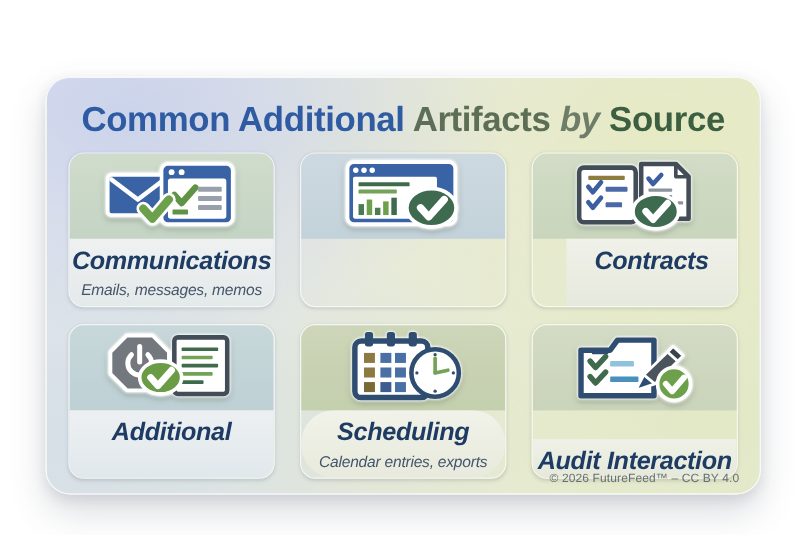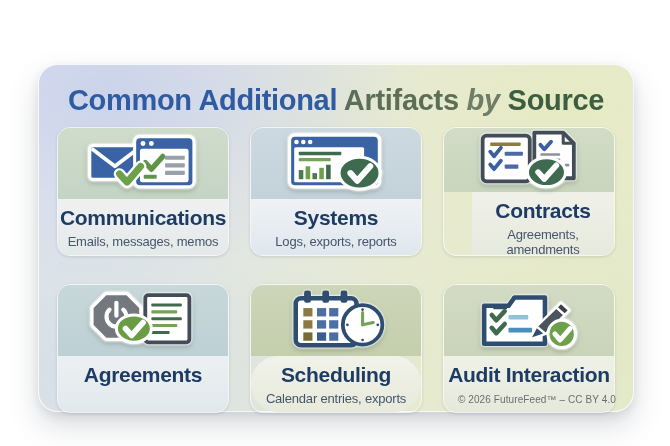--- a/index.html
+++ b/index.html
@@ -21,39 +21,39 @@
   }
 
   .title { text-align:center; height:44px; line-height:44px; font-size:29px;
     font-weight:bold; letter-spacing:-0.3px; white-space:nowrap; }
   .t-blue  { color:#2f5ba3; }
   .t-olive { color:#5c6e55; }
   .t-by    { color:#6e7c68; font-style:italic; font-weight:600; }
   .t-green { color:#3c5e41; }
 
   .grid { margin-top:5px; display:grid; grid-template-columns:repeat(3,1fr);
-    gap:28px 21px; }
+    gap:14px 21px;font-style:italic; }
   .tile { height:129px; border-radius:13px; overflow:hidden;
     display:flex; flex-direction:column;
     border:1px solid rgba(255,255,255,0.65);
     box-shadow:0 1px 3px rgba(70,80,90,0.18); }
   .icon-zone { height:71px; display:flex; align-items:center; justify-content:center; }
   .z1 { background:linear-gradient(180deg,#d0dccb,#c4d4c4); }
   .z2 { background:linear-gradient(180deg,#cdd9e0,#c3d2da); }
   .z3 { background:linear-gradient(180deg,#d2dcc6,#c9d5bd); }
   .z4 { background:linear-gradient(180deg,#c8d8da,#bdd0d4); }
   .z5 { background:linear-gradient(180deg,#cdd6b8,#c4cfae); }
   .z6 { background:linear-gradient(180deg,#d3dbc4,#cad4ba); }
   .text-zone { flex:1; text-align:center; padding-top:7px; }
   .x1 { background:linear-gradient(180deg,#eff1f1,#e4e9ea); }
   .x2 { background:linear-gradient(180deg,#eff2f5,#dfe7ee); }
   .x3 { background:linear-gradient(180deg,#f0f1e9,#e6e9dd);margin-left:28px; }
   .x4 { background:linear-gradient(180deg,#edf0f2,#e1e8ec); }
   .x5 { background:linear-gradient(180deg,#f1f2e9,#e7eadc);border-radius:27px; }
-  .x6 { background:linear-gradient(180deg,#eff1e8,#e5e9da); }
+  .x6 { background:linear-gradient(180deg,#eff1e8,#e5e9da);margin-top:24px; }
   .tile-label { font-size:21px; font-weight:bold; color:#1e3c63; letter-spacing:-0.3px; }
   .tile-sub   { font-size:13px; color:#45566b; margin-top:4px; letter-spacing:-0.2px; }
 
   .icon-zone svg { height:64px; width:114px;
     filter: drop-shadow(0 0 1.3px rgba(255,255,255,0.95))
             drop-shadow(0 0 1.3px rgba(255,255,255,0.9))
             drop-shadow(0 2px 2px rgba(45,65,45,0.28)); }
 
   .footer { position:absolute; right:17px; bottom:6px; font-size:10px;
     color:#667072; letter-spacing:0.1px;text-align:center; }
@@ -120,24 +120,20 @@
                 <rect x="53" y="47" width="6" height="15" fill="#6da04b"></rect>
                 <rect x="62" y="43" width="6" height="19" fill="#3f6b4c"></rect>
               </g>
             </g>
             <g>
               <ellipse cx="106" cy="54" rx="27" ry="21" fill="#3e6b50" stroke="#ffffff" stroke-width="4"></ellipse>
               <path d="M94 54 l9 10 l17 -19" fill="none" stroke="#ffffff" stroke-width="8" stroke-linecap="round" stroke-linejoin="round"></path>
             </g>
           </svg>
         </div>
-        <div class="text-zone x2">
-          <div class="tile-label">Systems</div>
-          <div class="tile-sub">Logs, exports, reports</div>
-        </div>
       </div>
 
       <div class="tile">
         <div class="icon-zone z3">
           <svg viewBox="0 0 150 84">
             <g>
               <path d="M82 6 h38 l14 14 v46 h-52 z" fill="#ffffff" stroke="#434d57" stroke-width="5" stroke-linejoin="round"></path>
               <path d="M120 6 v14 h14" fill="none" stroke="#434d57" stroke-width="4" stroke-linejoin="round"></path>
               <path d="M90 22 l5 6 l9 -10" fill="none" stroke="#3c5fa0" stroke-width="5" stroke-linecap="round" stroke-linejoin="round"></path>
               <rect x="90" y="33" width="26" height="3.5" rx="1" fill="#8b939c"></rect>
@@ -153,21 +149,20 @@
               <rect x="43" y="48" width="18" height="5.5" rx="1" fill="#4c68a8"></rect>
             </g>
             <g>
               <ellipse cx="98" cy="58" rx="25" ry="19" fill="#3e6b50" stroke="#ffffff" stroke-width="4"></ellipse>
               <path d="M87 58 l8 9 l16 -18" fill="none" stroke="#ffffff" stroke-width="7.5" stroke-linecap="round" stroke-linejoin="round"></path>
             </g>
           </svg>
         </div>
         <div class="text-zone x3">
           <div class="tile-label">Contracts</div>
-          <div class="tile-sub">Agreements, amendments</div>
         </div>
       </div>
 
       <div class="tile">
         <div class="icon-zone z4">
           <svg viewBox="0 0 150 84">
             <g>
               <rect x="78" y="8" width="58" height="62" rx="4" fill="#ffffff" stroke="#434d57" stroke-width="5"></rect>
               <rect x="86" y="19" width="40" height="4" rx="1" fill="#3f6b4c"></rect>
               <rect x="86" y="28" width="34" height="4" rx="1" fill="#74a257"></rect>
@@ -180,21 +175,21 @@
               <path d="M31 27 A 13 13 0 1 0 49 27" fill="none" stroke="#ffffff" stroke-width="5.5" stroke-linecap="round"></path>
               <line x1="40" y1="18" x2="40" y2="35" stroke="#ffffff" stroke-width="5.5" stroke-linecap="round"></line>
             </g>
             <g>
               <ellipse cx="63" cy="52" rx="23" ry="18" fill="#699c45" stroke="#ffffff" stroke-width="4"></ellipse>
               <path d="M52 52 l8 9 l15 -17" fill="none" stroke="#ffffff" stroke-width="7.5" stroke-linecap="round" stroke-linejoin="round"></path>
             </g>
           </svg>
         </div>
         <div class="text-zone x4">
-          <div class="tile-label">Agreements</div>
+          <div class="tile-label">Additional</div>
         </div>
       </div>
 
       <div class="tile">
         <div class="icon-zone z5">
           <svg viewBox="0 0 150 84">
             <g>
               <rect x="22" y="12" width="80" height="62" rx="7" fill="#ffffff" stroke="#2e4d70" stroke-width="6"></rect>
               <rect x="33" y="2" width="9" height="16" rx="3" fill="#2e4d70"></rect>
               <rect x="57" y="2" width="9" height="16" rx="3" fill="#2e4d70"></rect>

